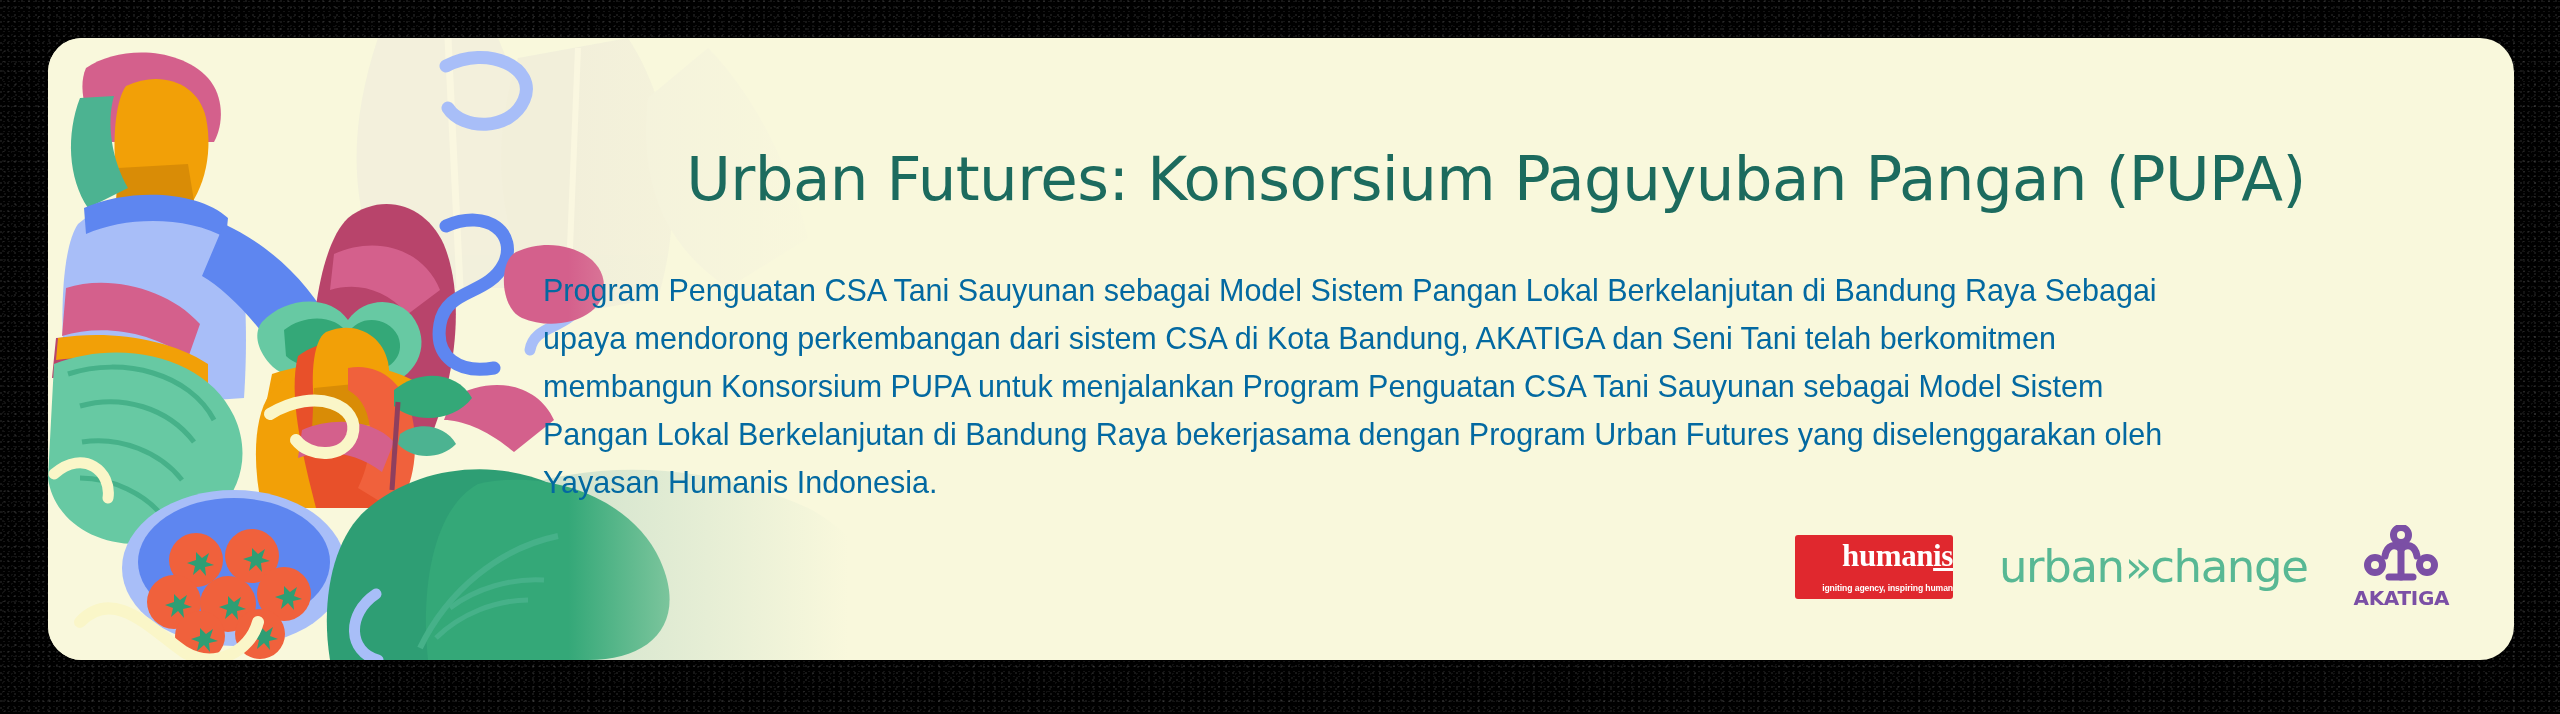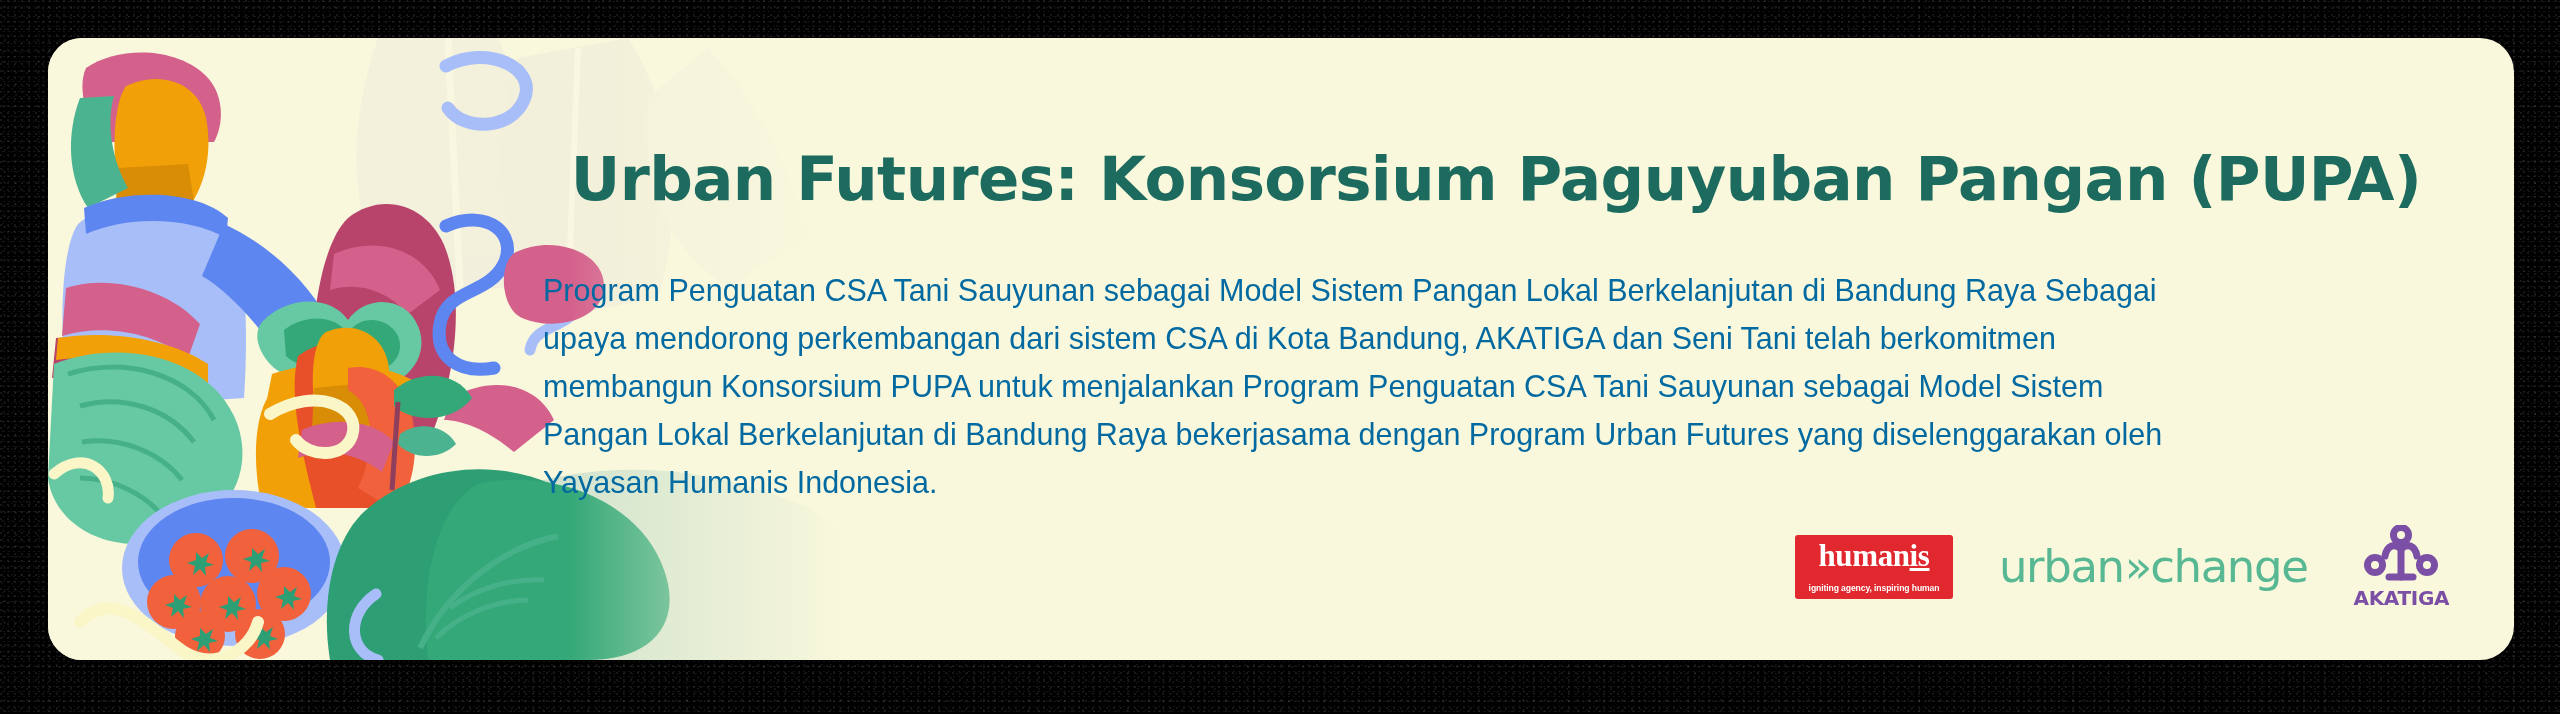--- a/index.html
+++ b/index.html
@@ -67,21 +67,21 @@
     height: 622px;
   }
 
   #title {
     position: absolute;
     left: 0;
     top: 105px;
     width: 1920px;
     color: #1C6B5E;
     font-size: 61px;
-    font-weight: 700;
+    font-weight: 400;
     letter-spacing: -.6px;
     text-align: center;
     white-space: nowrap;
     font-family: "DejaVu Sans", sans-serif;
   }
 
   #body-copy {
     position: absolute;
     left: 7px;
     top: 228px;
@@ -103,21 +103,21 @@
   }
 
   
   .humanis-box {
     background: #E0282E;
     width: 158px;
     height: 64px;
     border-radius: 3px;
     display: flex;
     flex-direction: column;
-    align-items: center;
+    align-items: flex-end;
     justify-content: center;
     gap: 13px;
   }
   .humanis-word {
     color: #ffffff;
     font-family: "Liberation Serif", serif;
     font-size: 31px;
     font-weight: 700;
     line-height: 1;
     letter-spacing: -.4px;

